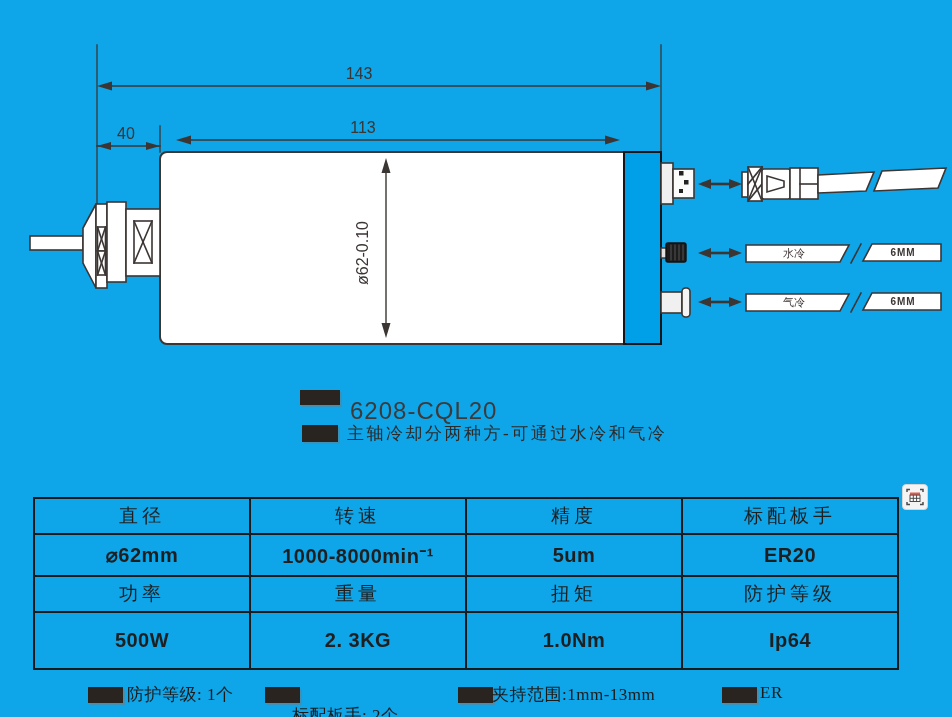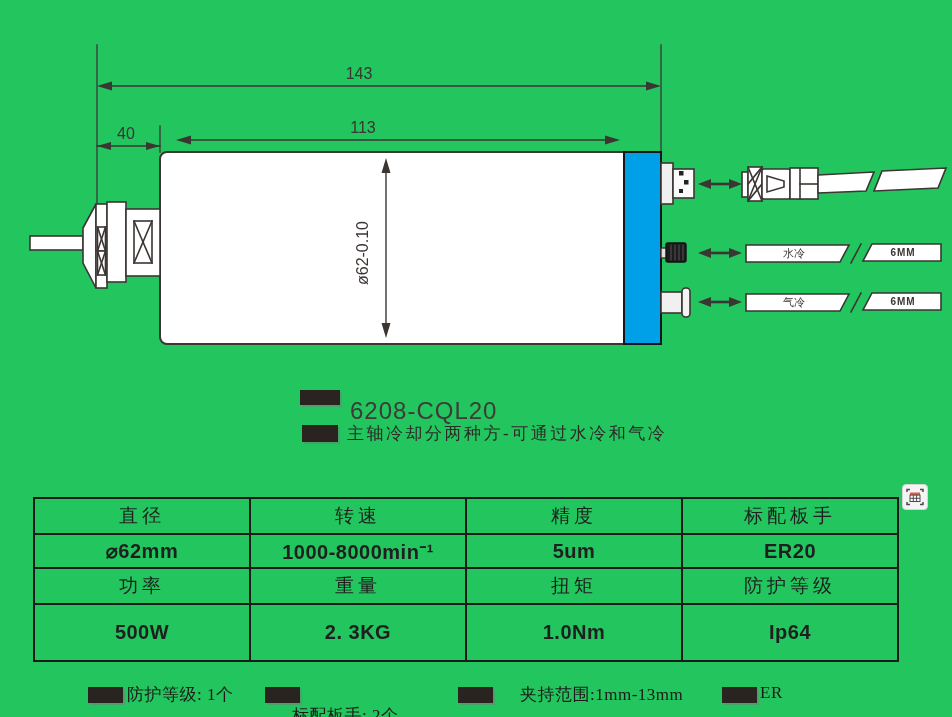--- a/index.html
+++ b/index.html
@@ -1,18 +1,18 @@
 <!DOCTYPE html>
 <html><head>
 <meta charset="utf-8">
 <style>
   * { margin:0; padding:0; box-sizing:border-box; }
   body { background:#fff; }
   .canvas {
-    position:relative; width:952px; height:717px; background:#22c55e;
+    position:relative; width:952px; height:717px; background:#0ea5e9;
     font-family:"Liberation Sans", sans-serif; overflow:hidden;
     --cap-blue:#00a0e9; --line-color:#3b3533;
   }
   svg text { font-family:"Liberation Sans", sans-serif; fill:var(--line-color); }
   .dim-text { font-size:16px; }
   .tube-cjk { font-size:11px; font-family:"Liberation Serif", serif; }
   .tube-size { font-size:10px; font-weight:bold; letter-spacing:1px; }
 
   .swatch { position:absolute; background:#2a2420; box-shadow:2px 2px 0 rgba(120,120,120,.45); }
 
@@ -26,21 +26,21 @@
   }
 
   .spec-table { position:absolute; left:33px; top:481px;margin-top:16px; }
   .spec-table table { border-collapse:collapse; table-layout:fixed; width:864px; }
   .spec-table td {
     border:2px solid #1b1b1b; text-align:center; vertical-align:middle;
     width:216px; overflow:hidden; white-space:nowrap; color:#1f1f1f;
   }
   .spec-table tr.hdr td { font-family:"Liberation Serif", serif; font-size:19px; letter-spacing:4px; height:36px; }
   .spec-table tr.val td { font-family:"Liberation Sans", sans-serif; font-size:20px; font-weight:bold; letter-spacing:0.5px; }
-  .spec-table tr.val-1 td { height:34px; }
+  .spec-table tr.val-1 td { height:42px; }
   .spec-table tr.val-2 td { height:57px; }
 
   .capture-btn {
     position:absolute; left:902px; top:484px; width:26px; height:26px;
     background:#f4f4f4; border:1px solid #d6d6d6; border-radius:4px;
     display:flex; align-items:center; justify-content:center; cursor:pointer;
   }
 
   .footnote-label {
     position:absolute; top:683px; font-size:17px; letter-spacing:0.5px;
@@ -233,18 +233,18 @@
     </svg>
   </div>
 
   <div class="swatch fn-swatch" style="left:88px;"></div>
   <div class="footnote-label" style="left:127px;">防护等级: 1个</div>
 
   <div class="swatch fn-swatch" style="left:265px;"></div>
   <div class="footnote-label" style="left:292px;margin-top:21px;">标配板手: 2个</div>
 
   <div class="swatch fn-swatch" style="left:458px;"></div>
-  <div class="footnote-label" style="left:520px;">夹持范围:1mm-13mm</div>
+  <div class="footnote-label" style="left:492px;">夹持范围:1mm-13mm</div>
 
   <div class="swatch fn-swatch" style="left:722px;"></div>
   <div class="footnote-label" style="left:760px;text-align:center;">ER</div>
 
 </div>
 
 </body></html>

